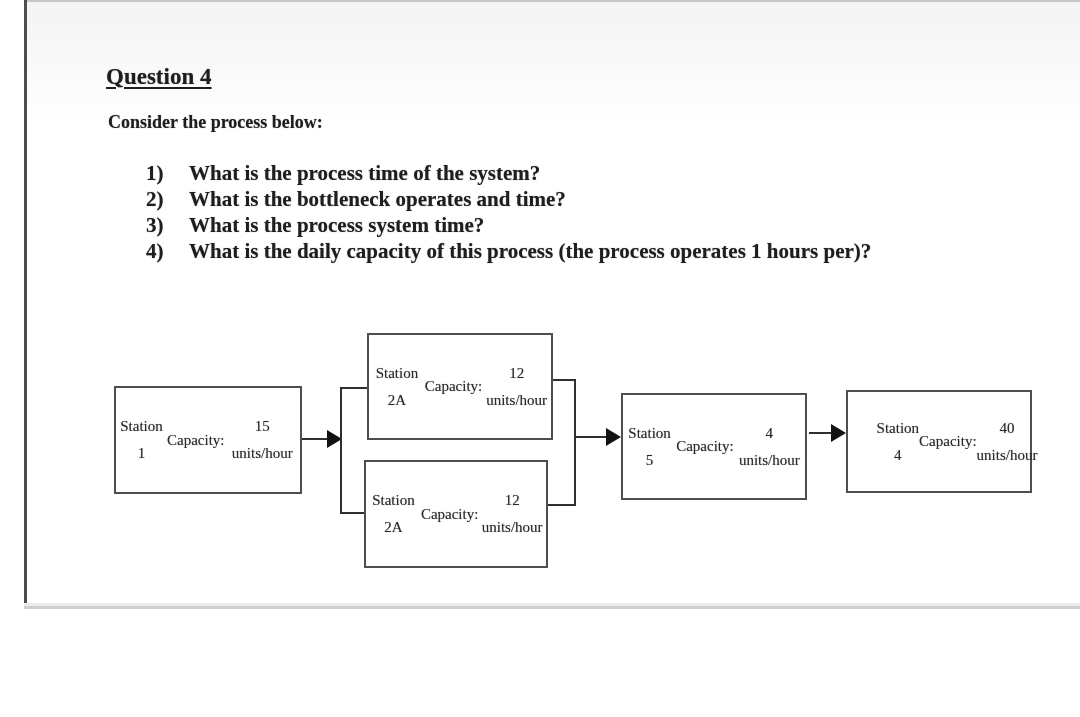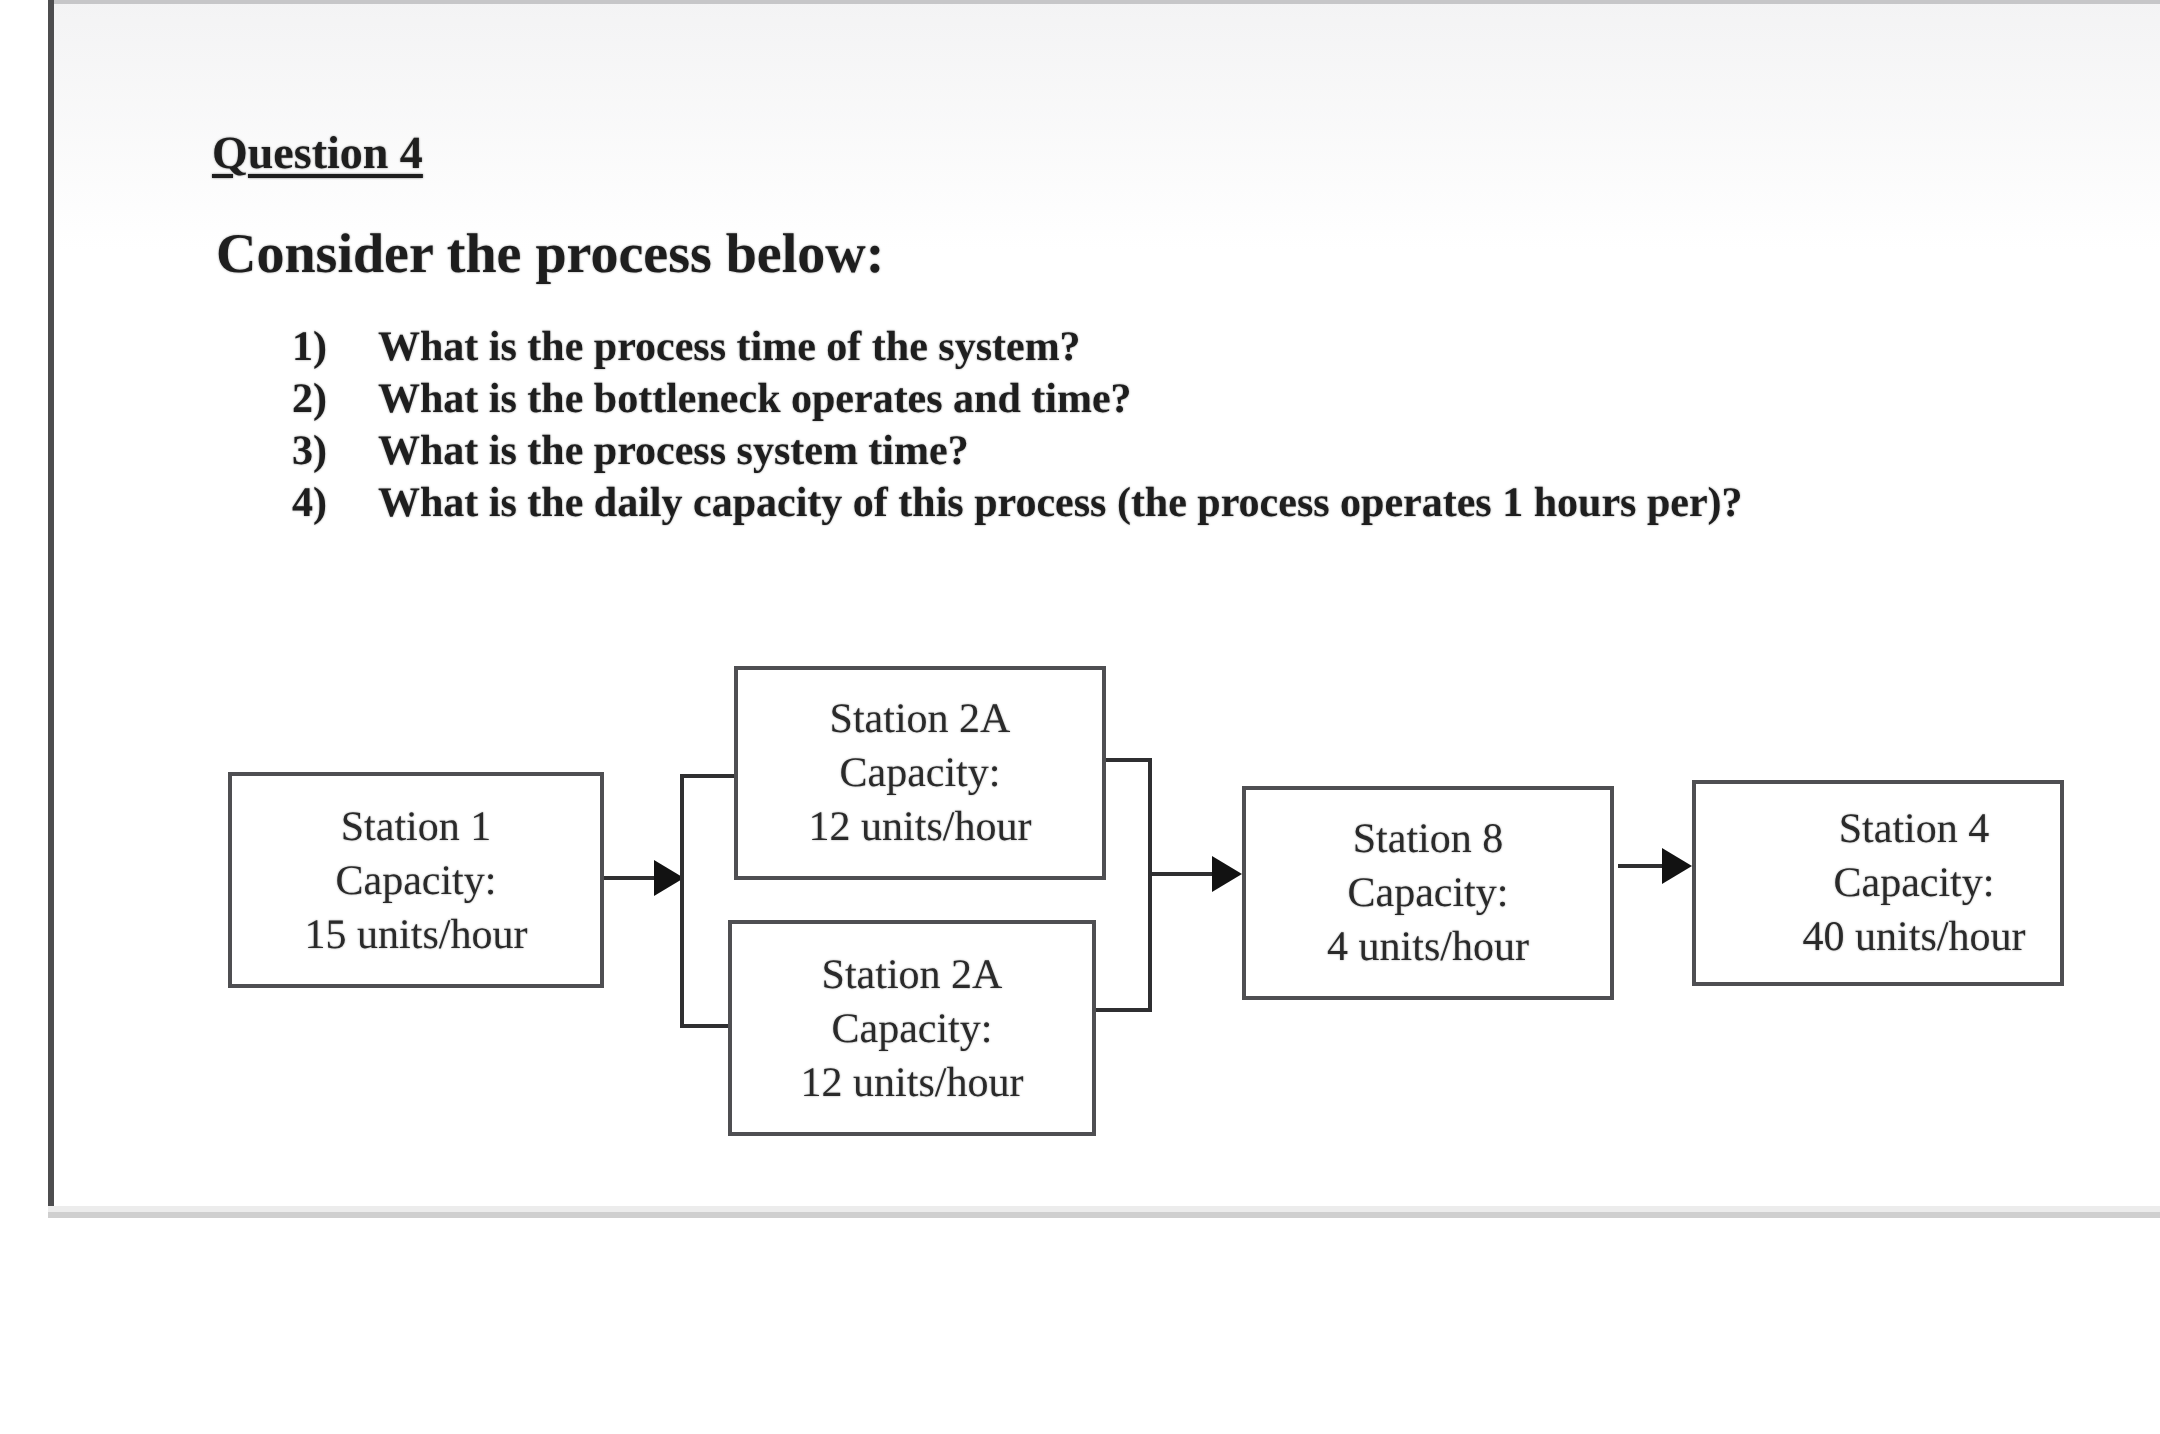--- a/index.html
+++ b/index.html
@@ -34,42 +34,42 @@
   .doc-title {
     position:absolute; left:82px; top:64px;
     font-size:23px; font-weight:bold;
     text-decoration:underline;
     text-decoration-thickness:2px;
     text-underline-offset:3px;
     text-shadow:0 0 1px rgba(30,30,30,0.55);
   }
   .doc-intro {
     position:absolute; left:84px; top:112px;
-    font-size:28px; font-weight:bold;
+    font-size:18px; font-weight:bold;
     text-shadow:0 0 1px rgba(30,30,30,0.5);
   }
   .question-list {
     position:absolute; left:122px; top:160px; width:880px;
     font-size:21px; font-weight:bold; line-height:26px;
     text-shadow:0 0 1px rgba(30,30,30,0.5);
   }
   .question-item { display:flex; }
   .q-num { width:43px; flex:0 0 43px; }
   .q-text { flex:1; }
 
   
   .diagram { position:absolute; left:0; top:0; width:1080px; height:717px; }
   .station-box {
     position:absolute;
     border:2px solid #4f4f52;
     background:#ffffff;
-    display:flex; flex-direction:column;
+    display:flex; flex-direction:row;
     align-items:center; justify-content:center;
     text-align:center;
-    font-size:21px; line-height:27px;
+    font-size:15px; line-height:27px;
     color:#2a2a2a;
     text-shadow:0 0 1px rgba(40,40,40,0.45);
     box-sizing:border-box;
   }
   .box-s1        { left:90px;  top:386px; width:188px; height:108px; }
   .box-s2a-top   { left:343px; top:333px; width:186px; height:107px; }
   .box-s2a-bot   { left:340px; top:460px; width:184px; height:108px; }
   .box-s3        { left:597px; top:393px; width:186px; height:107px; }
   .box-s4        { left:822px; top:390px; width:186px; height:103px;padding-left:36px; }
 
@@ -159,21 +159,21 @@
       </div>
 
       <div class="conn join-top-stub"></div>
       <div class="conn join-bottom-stub"></div>
       <div class="conn join-vline"></div>
 
       <div class="conn shaft-2"></div>
       <div class="arrowhead head-2"></div>
 
       <div class="station-box box-s3">
-        <span>Station 8</span>
+        <span>Station 5</span>
         <span>Capacity:</span>
         <span>4 units/hour</span>
       </div>
 
       <div class="conn shaft-3"></div>
       <div class="arrowhead head-3"></div>
 
       <div class="station-box box-s4">
         <span>Station 4</span>
         <span>Capacity:</span>

